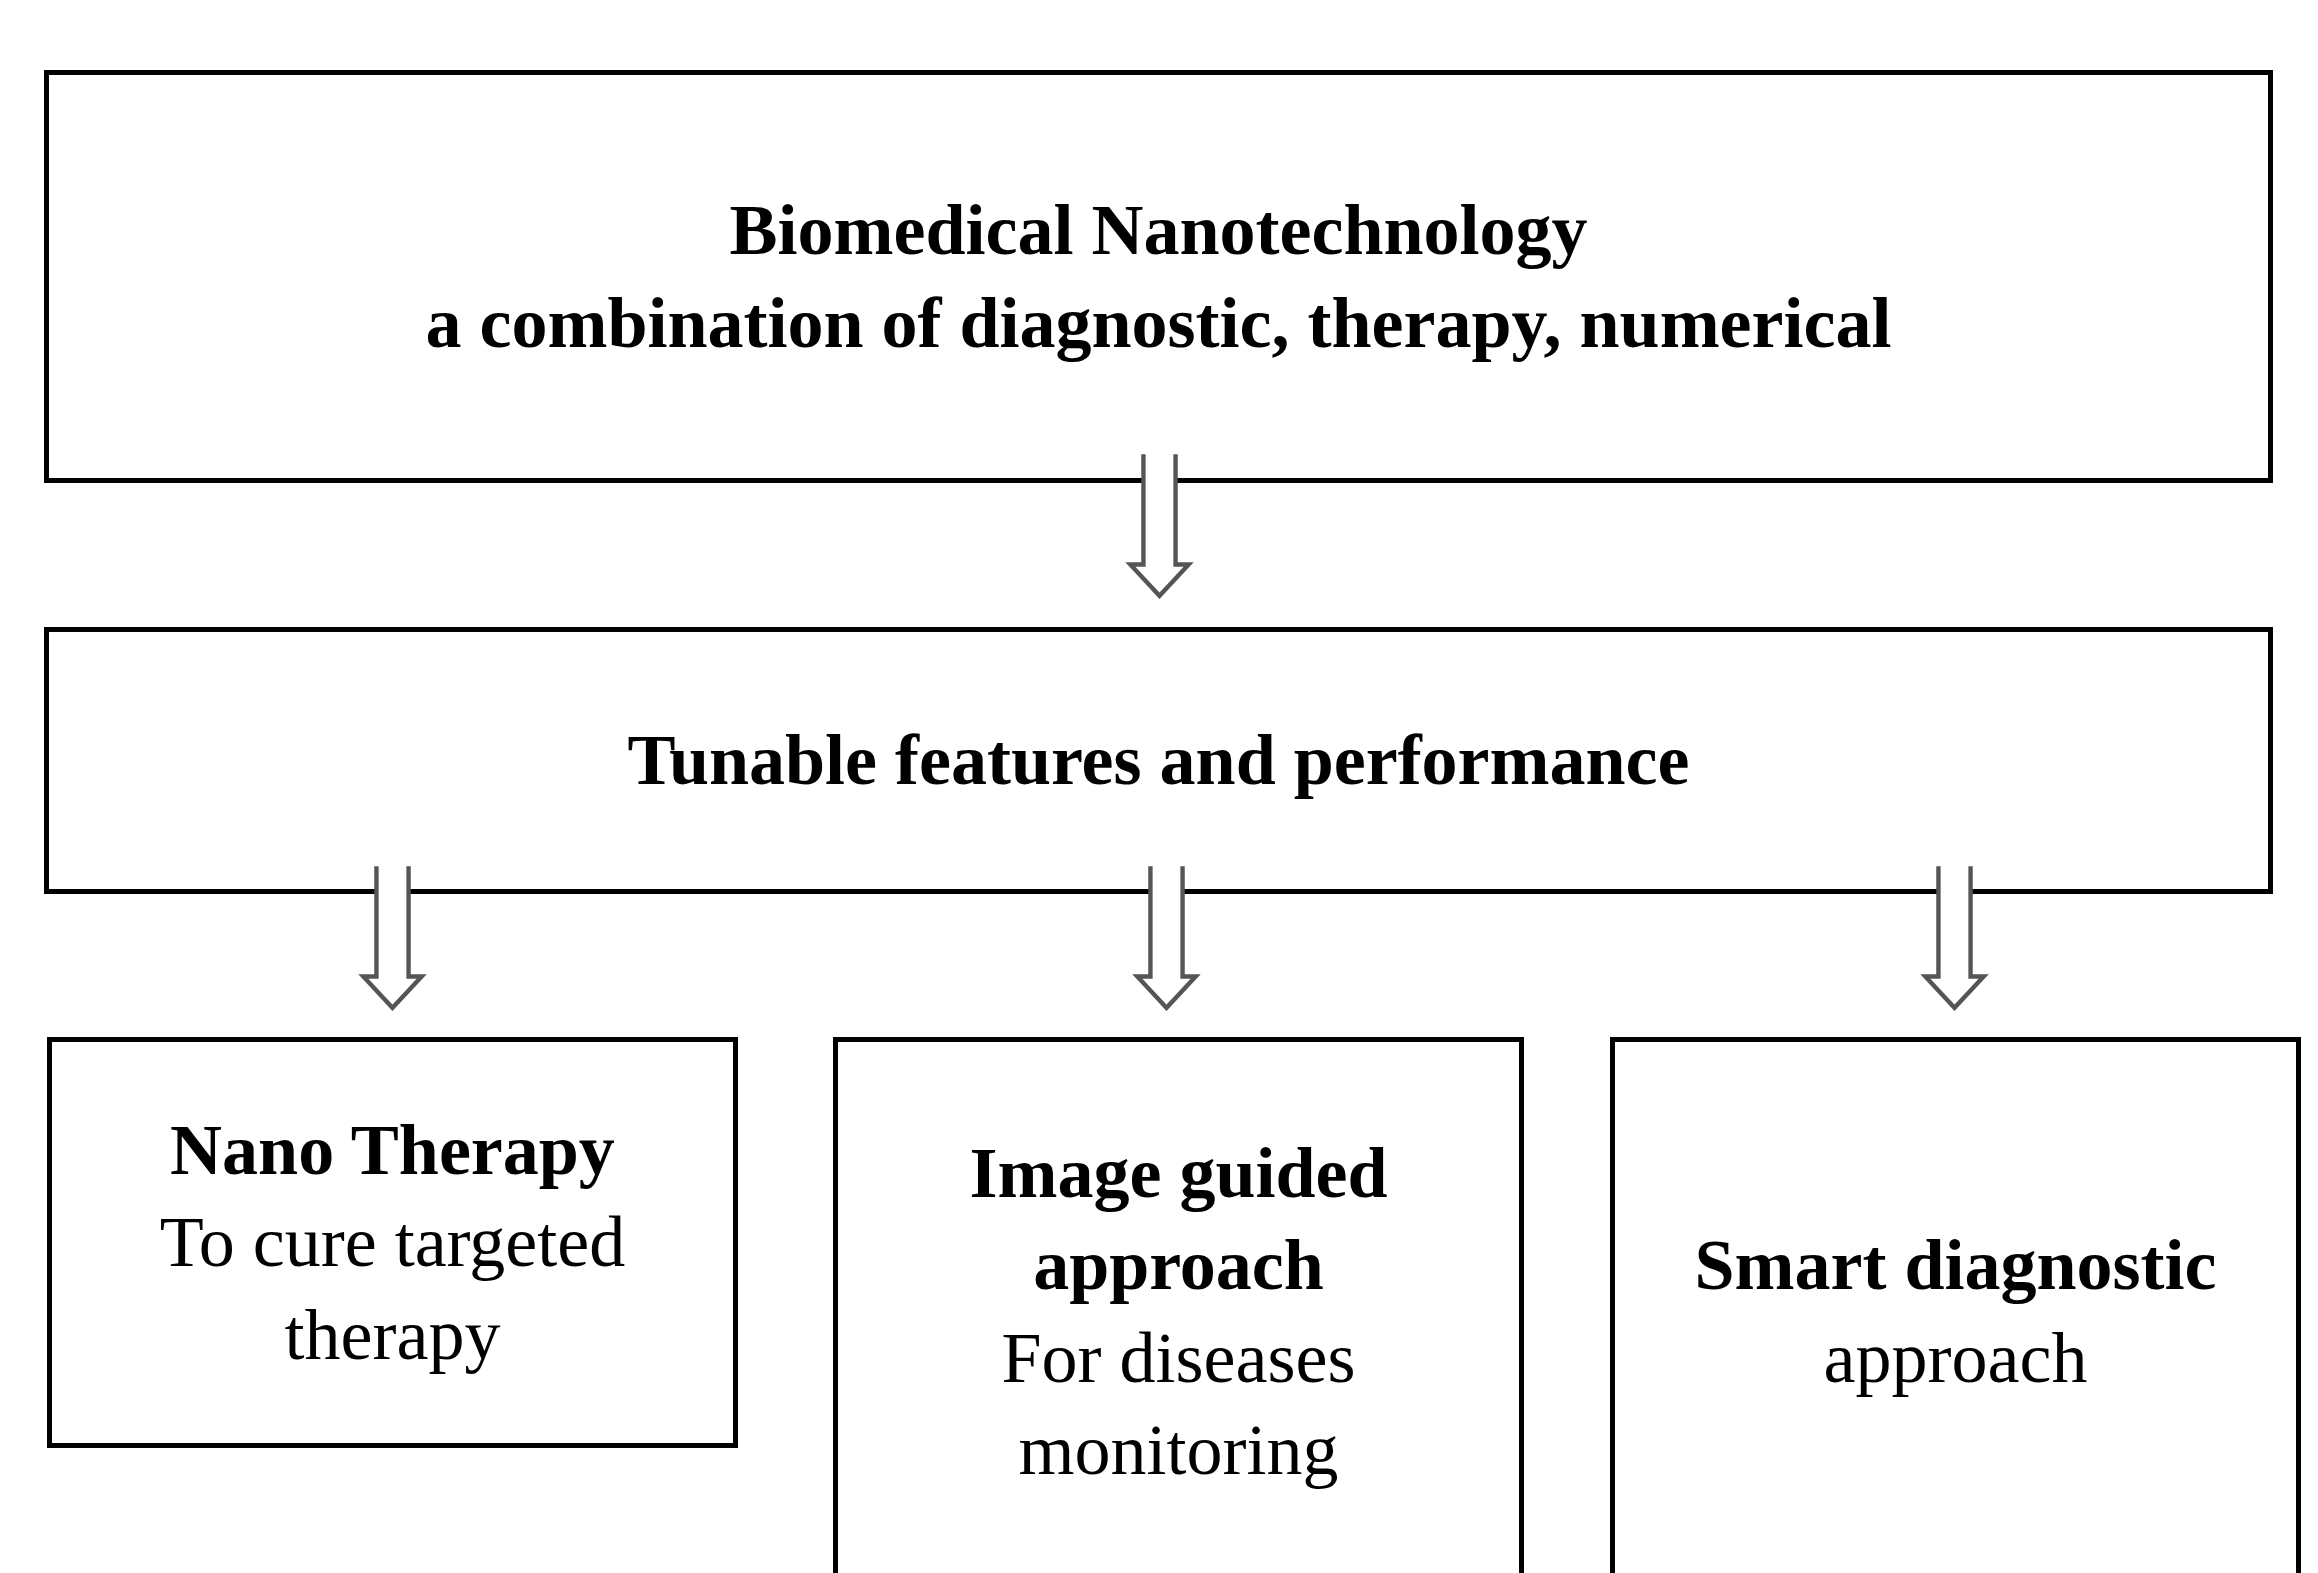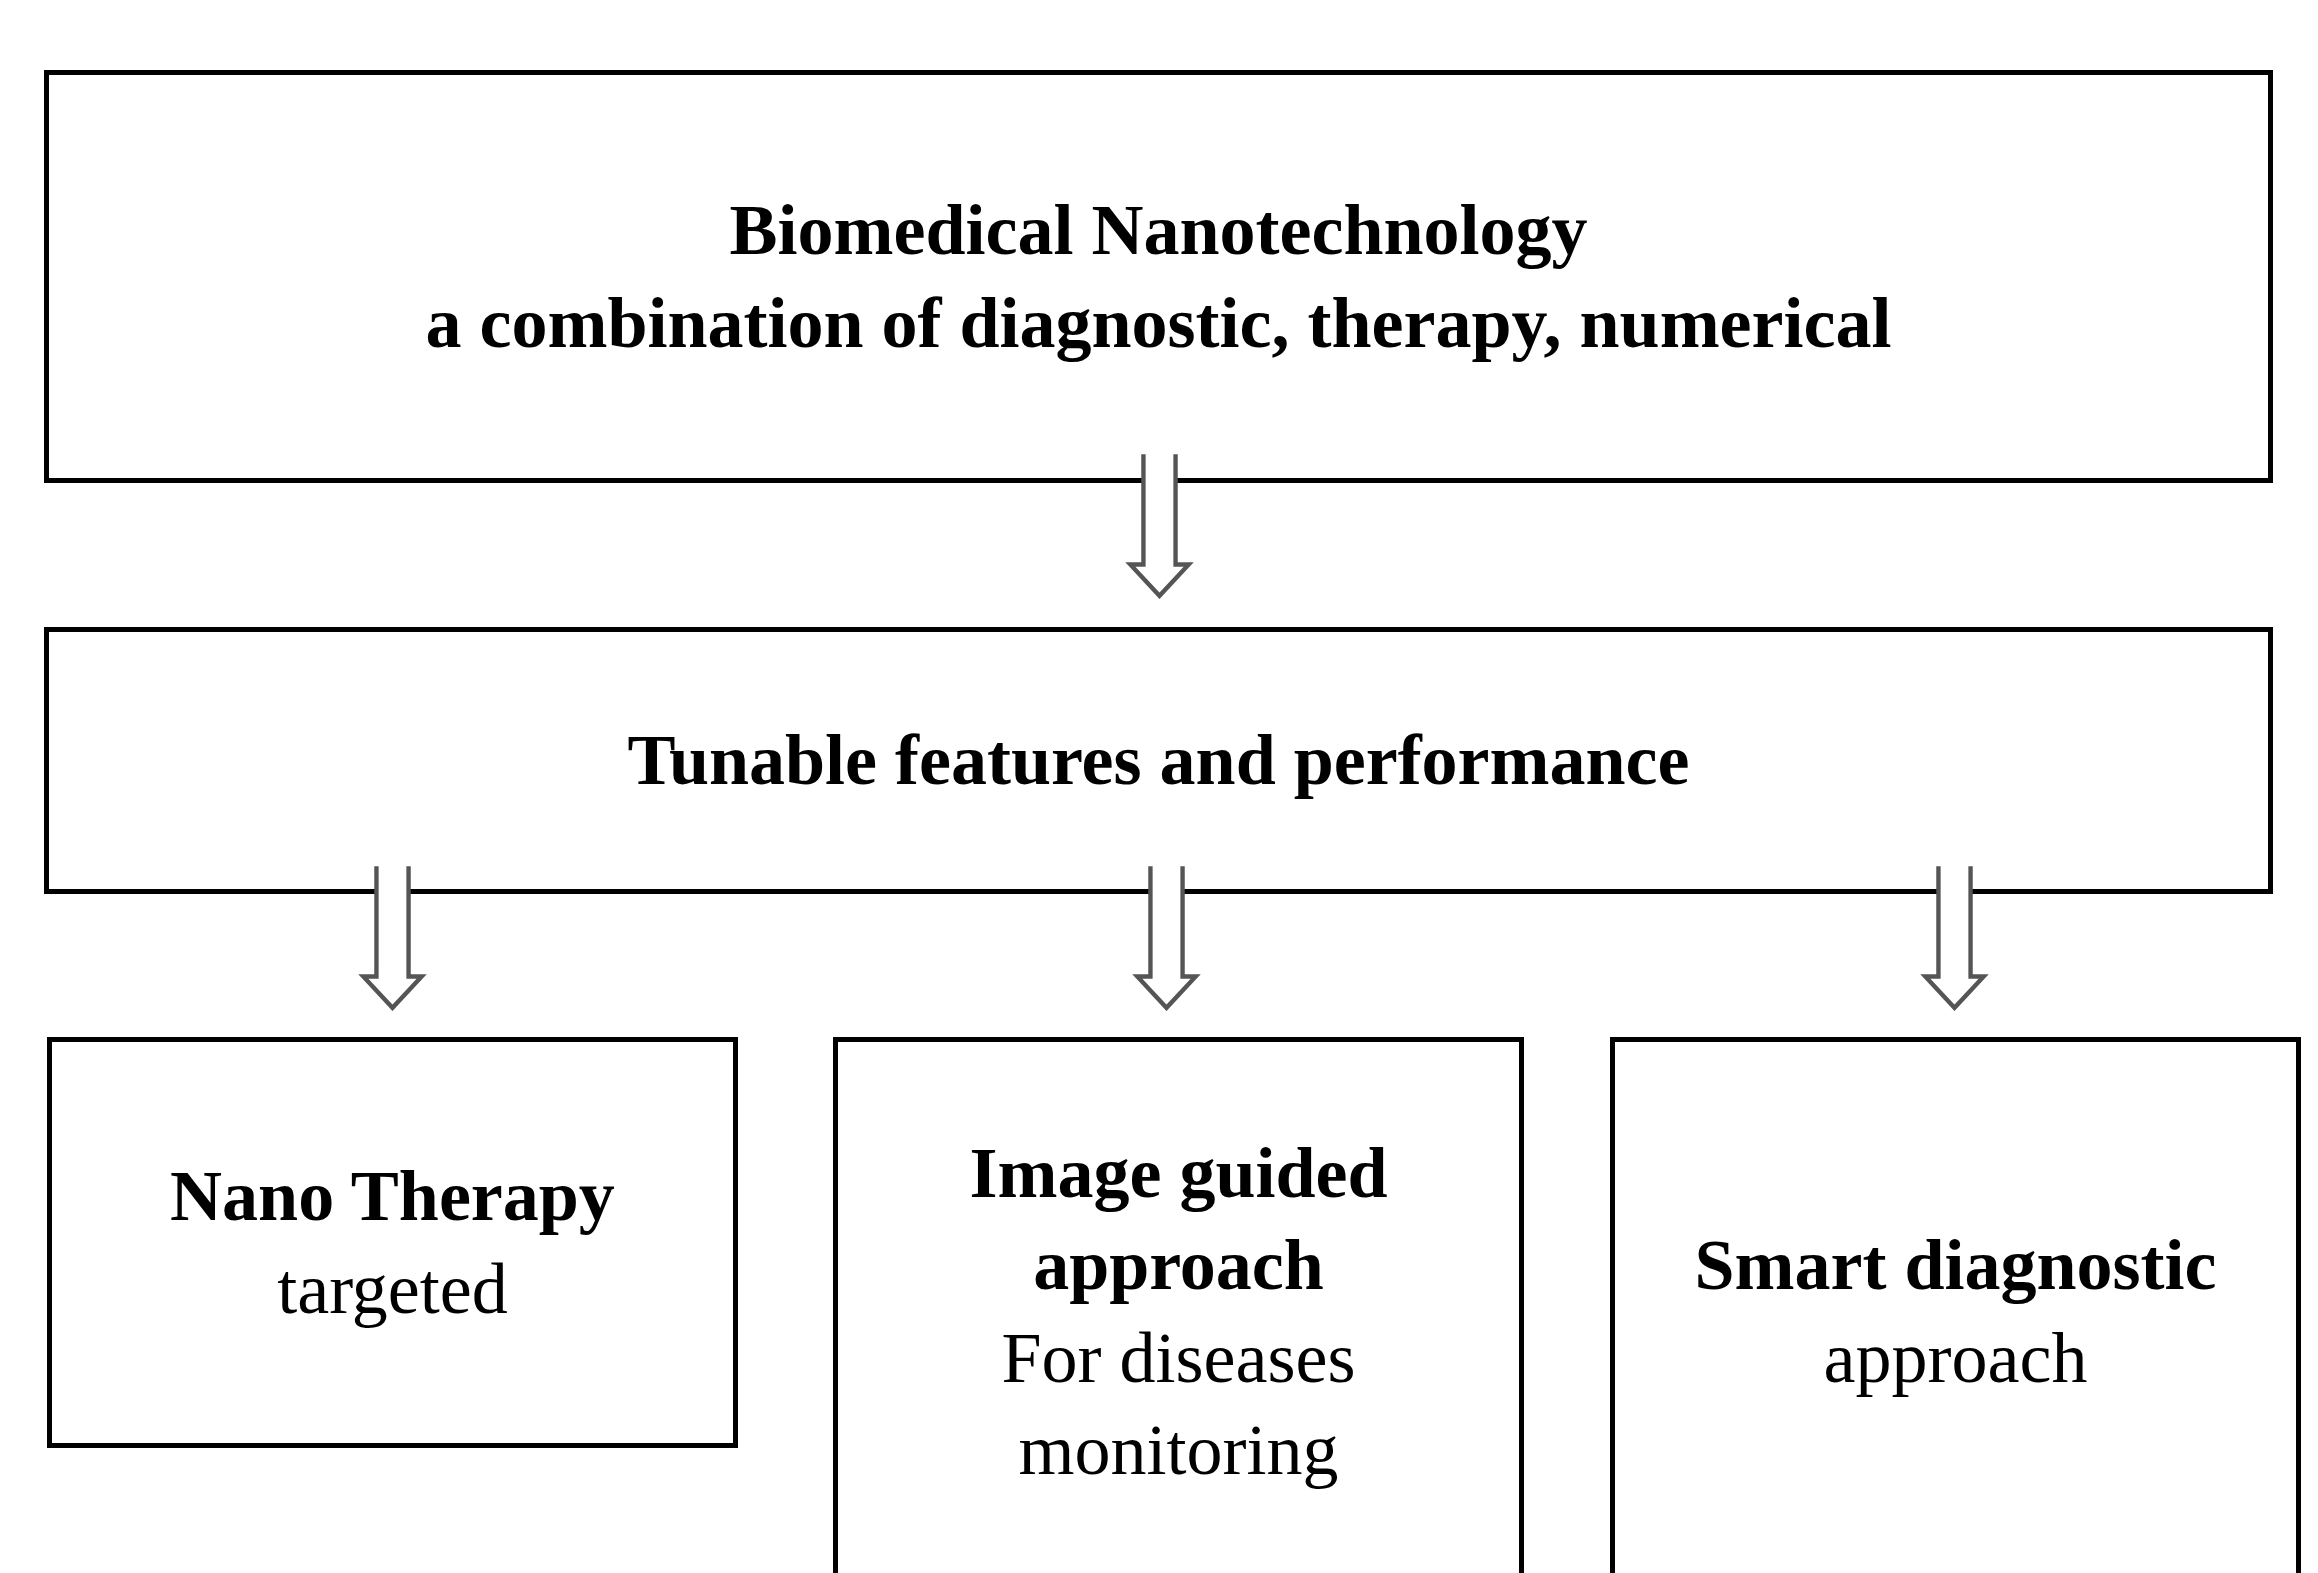--- a/index.html
+++ b/index.html
@@ -75,21 +75,22 @@
   <svg class="arrow arrow-3" width="73" height="145" viewBox="0 0 100 198">
     <path d="M28 0 V151 H10 L50 194 L90 151 H72 V0" fill="#ffffff" stroke="#555555" stroke-width="6"></path>
   </svg>
 
   <svg class="arrow arrow-4" width="73" height="145" viewBox="0 0 100 198">
     <path d="M28 0 V151 H10 L50 194 L90 151 H72 V0" fill="#ffffff" stroke="#555555" stroke-width="6"></path>
   </svg>
 
   <div class="box box-b1">
     <div class="line bold">Nano Therapy</div>
-    <div class="line">targeted</div>
+    <div class="line">To cure targeted</div>
+    <div class="line">therapy</div>
   </div>
 
   <div class="box box-b2">
     <div class="line bold">Image guided</div>
     <div class="line bold">approach</div>
     <div class="line">For diseases</div>
     <div class="line">monitoring</div>
   </div>
 
   <div class="box box-b3">

